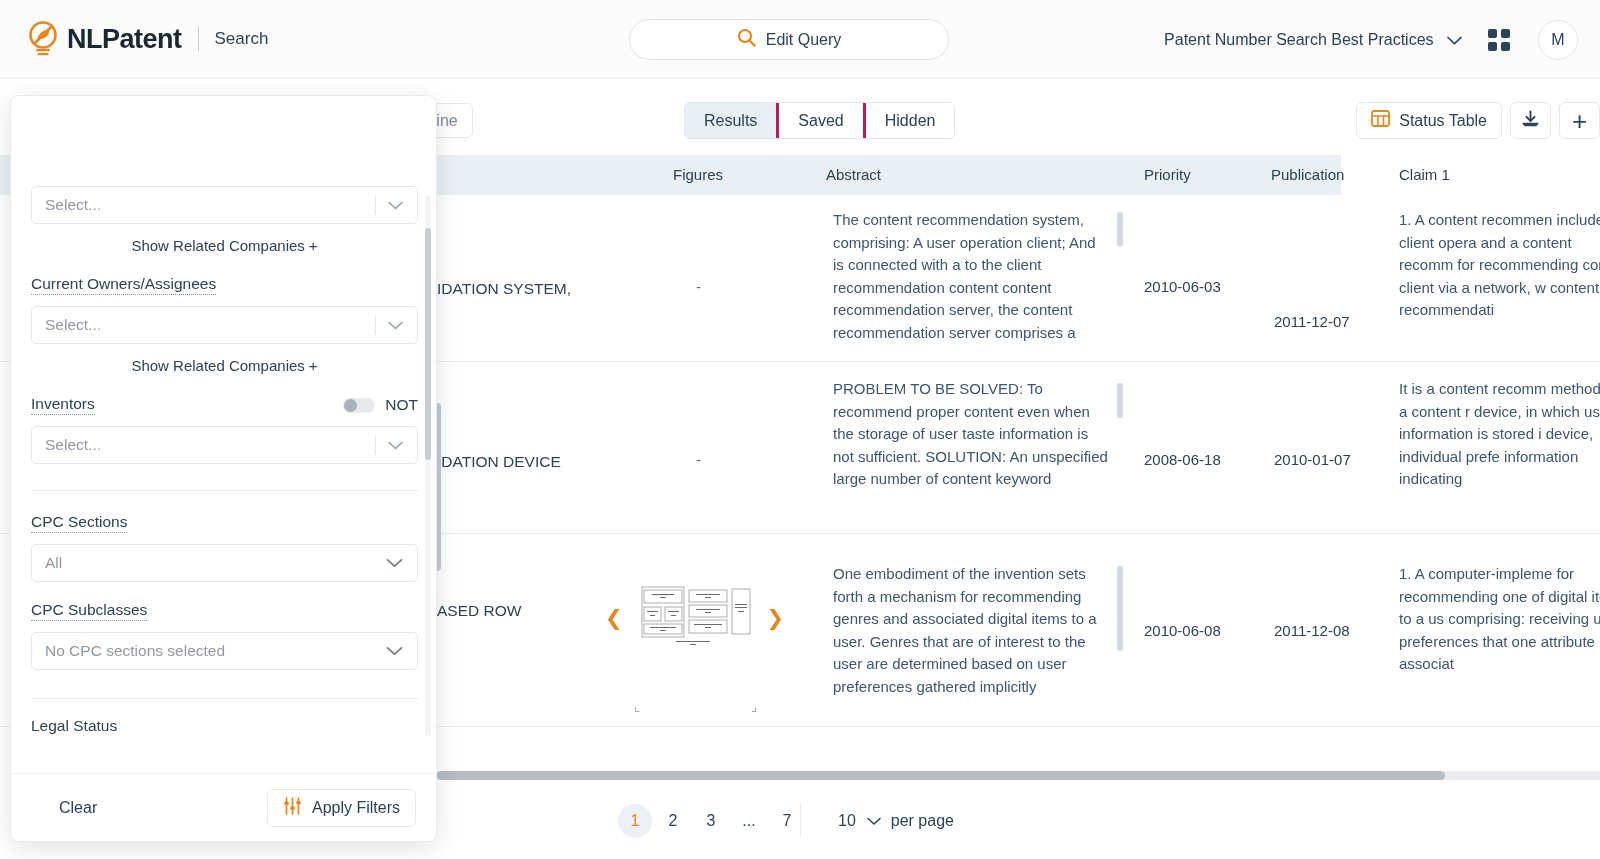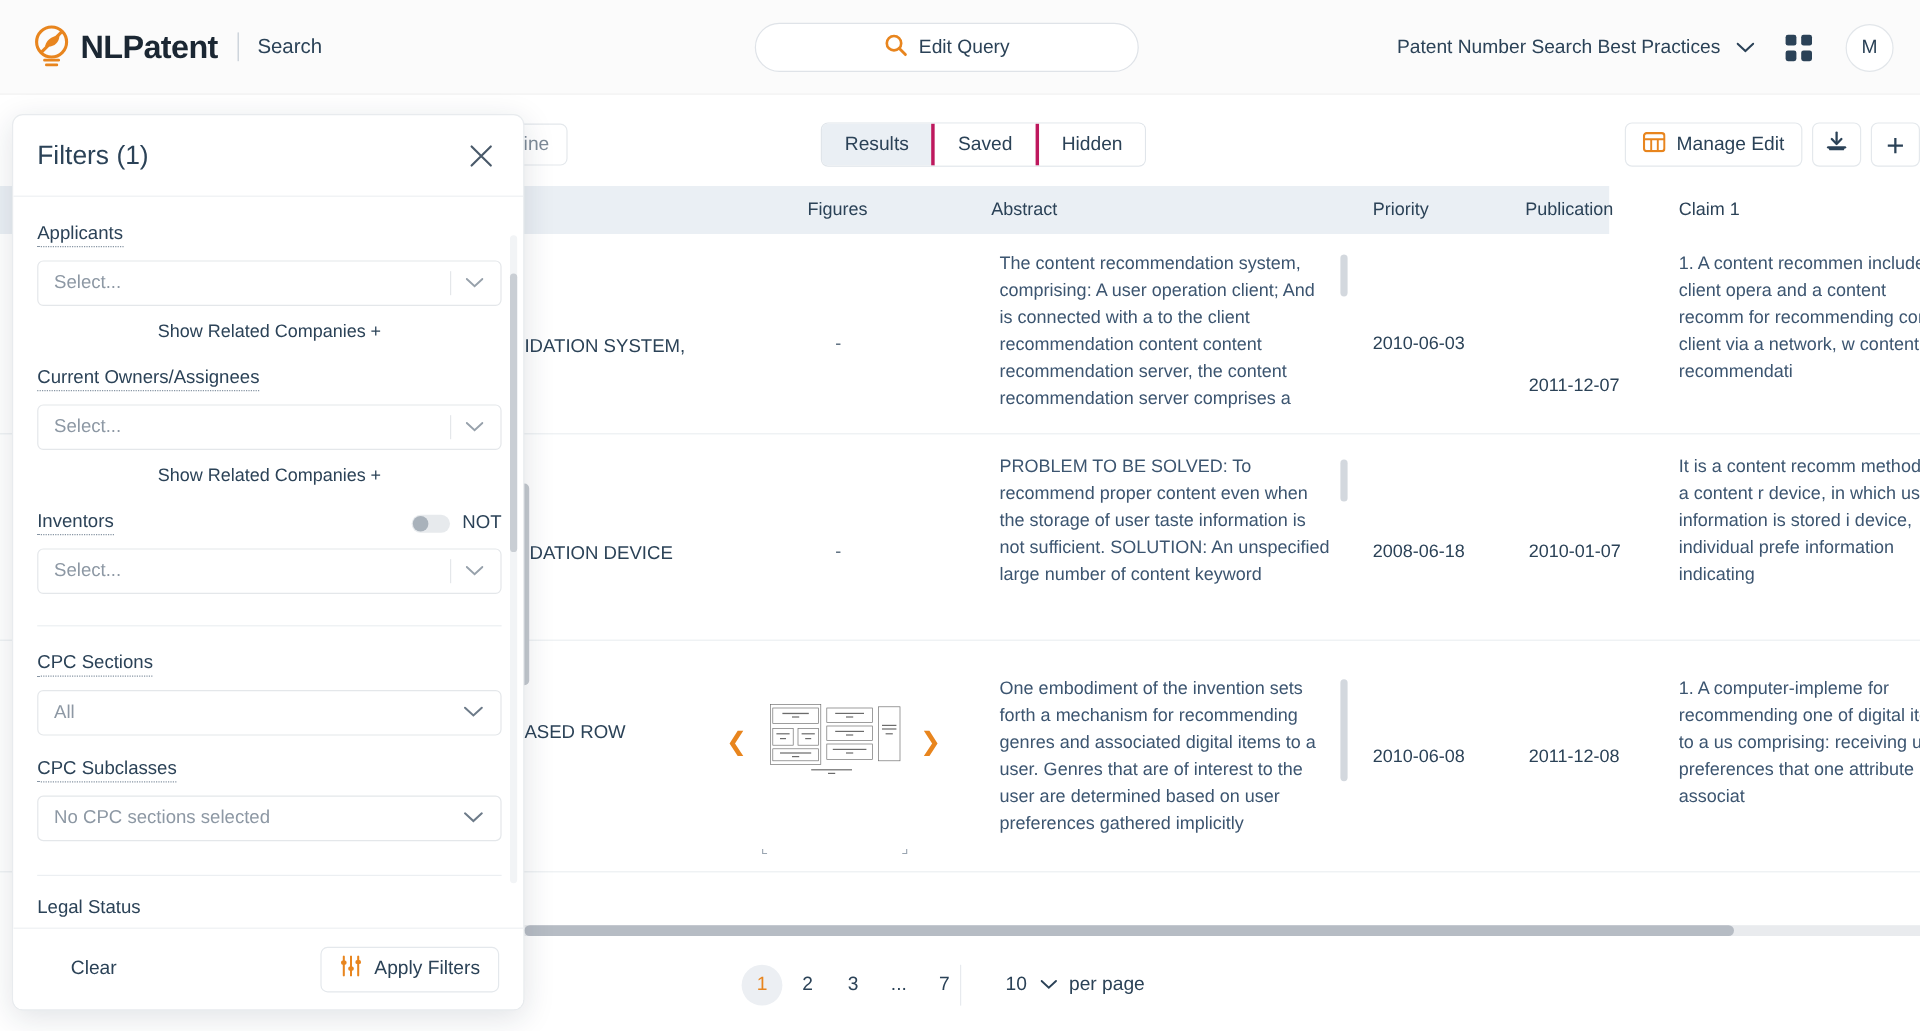--- a/index.html
+++ b/index.html
@@ -310,21 +310,21 @@
 </div>
 
 <div class="tbRight">
   <div class="btnOutline">
     <span>
       <svg width="19" height="17" viewBox="0 0 19 17">
         <rect x="1" y="1" width="17" height="15" rx="2.2" fill="none" stroke="#e8851e" stroke-width="1.8"></rect>
         <path d="M1 6 H18 M7 6 V16 M12.5 6 V16" stroke="#e8851e" stroke-width="1.6"></path>
       </svg>
     </span>
-    <span>Manage Edit</span>
+    <span>Status Table</span>
   </div>
   <div class="btnIconOnly">
     <span>
       <svg width="19" height="18" viewBox="0 0 19 18">
         <path d="M9.5 1.5 V10" stroke="#2b4257" stroke-width="1.9" stroke-linecap="round"></path>
         <path d="M5.5 6.8 L9.5 11 L13.5 6.8" fill="none" stroke="#2b4257" stroke-width="1.9" stroke-linecap="round" stroke-linejoin="round"></path>
         <path d="M2.5 13.8 L9.5 13.8 L16.5 13.8" stroke="#2b4257" stroke-width="2" stroke-linecap="round"></path>
         <path d="M2.5 13.8 L3.5 16.2 L15.5 16.2 L16.5 13.8" fill="#2b4257"></path>
       </svg>
     </span>
@@ -453,34 +453,23 @@
         <svg width="14" height="9" viewBox="0 0 14 9">
           <path d="M1 1.5 L7 7 L13 1.5" fill="none" stroke="#2b4257" stroke-width="1.6" stroke-linecap="round"></path>
         </svg>
       </span>
     </div>
     <span>per page</span>
   </div>
 </div>
 
 <div class="panel">
-  <div class="panelHead">
-    <div class="panelTitle">Filters (1)</div>
-    <div class="closeX">
-      <svg width="22" height="22" viewBox="0 0 22 22">
-        <path d="M3 3 L19 19 M19 3 L3 19" stroke="#4a5a6a" stroke-width="1.8" stroke-linecap="round"></path>
-      </svg>
-    </div>
-  </div>
 
   <div class="panelBody">
 
-    <div class="fLabelRow">
-      <span class="fLabel">Applicants</span>
-    </div>
     <div class="selectBox">
       <span class="selPlace">Select...</span>
       <span class="selRight">
         <i class="selDivider"></i>
         <span class="chevDown">
           <svg width="15" height="9" viewBox="0 0 15 9">
               <path d="M1 1.5 L7.5 7.5 L14 1.5" fill="none" stroke="#97a1ab" stroke-width="1.6" stroke-linecap="round"></path>
             </svg>
         </span>
       </span>

